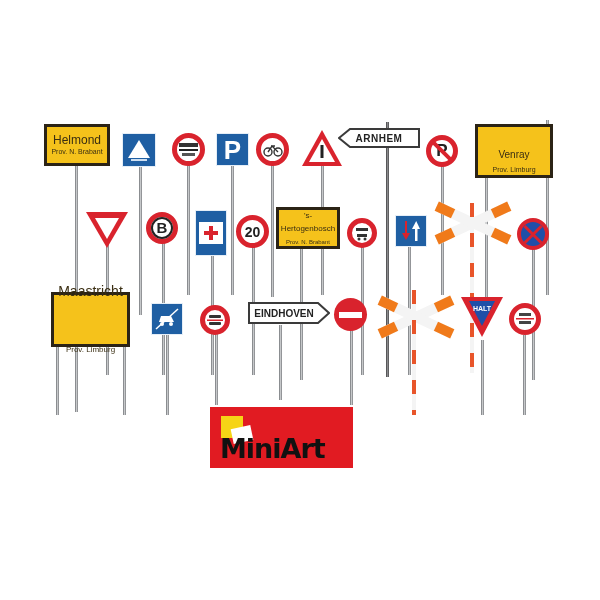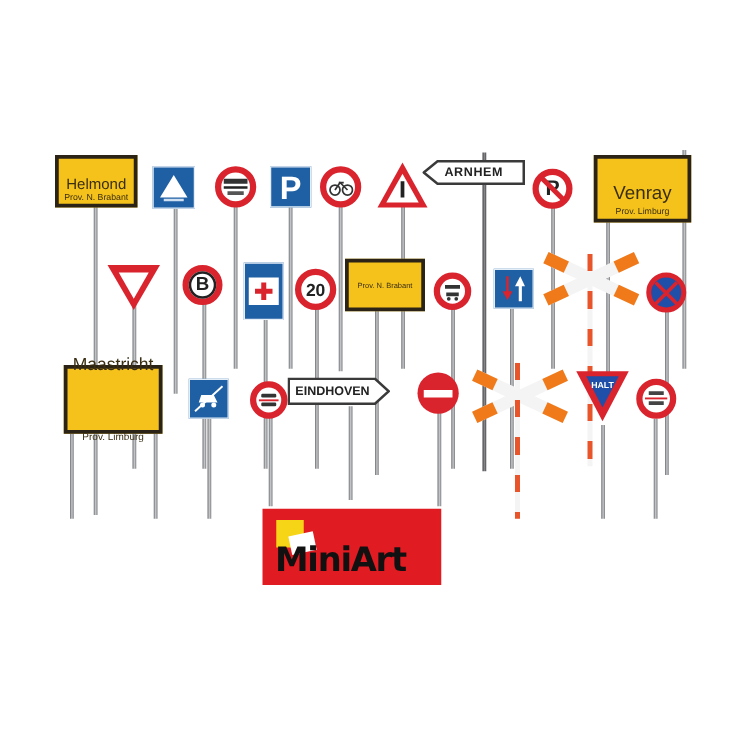--- a/index.html
+++ b/index.html
@@ -41,21 +41,21 @@
 <div class="pole" style="left:532px;top:240px;height:140px;"></div>
 <div class="pole" style="left:56px;top:340px;height:75px;"></div>
 <div class="pole" style="left:123px;top:340px;height:75px;"></div>
 <div class="pole" style="left:166px;top:330px;height:85px;"></div>
 <div class="pole" style="left:215px;top:330px;height:75px;"></div>
 <div class="pole" style="left:279px;top:325px;height:75px;"></div>
 <div class="pole" style="left:350px;top:330px;height:75px;"></div>
 <div class="pole" style="left:481px;top:340px;height:75px;"></div>
 <div class="pole" style="left:523px;top:335px;height:80px;"></div>
 
-<div class="sign yellow-board" style="left:44px;top:124px;width:66px;height:42px;justify-content:flex-end;">
+<div class="sign yellow-board" style="left:44px;top:124px;width:66px;height:42px;">
   <span class="t1">Helmond</span>
   <span class="t2">Prov. N. Brabant</span>
 </div>
 
 <div class="sign blue-sq" style="left:122px;top:133px;width:34px;height:34px;">
   <svg width="26" height="26" viewBox="0 0 26 26">
       <polygon points="13,3 24,21 2,21" fill="#fff"></polygon>
       <rect x="5" y="22" width="16" height="2" fill="#cfe0f2"></rect>
     </svg>
 </div>
@@ -94,21 +94,21 @@
     </svg>
   <span style="position:relative;font-weight:bold;font-size:10px;color:#222;margin-left:0;letter-spacing:0.5px;">ARNHEM</span>
 </div>
 
 <div class="sign round" style="left:426px;top:135px;width:32px;height:32px;">
   <span style="font-size:17px;font-weight:bold;color:#222;position:relative;">P</span>
   <div style="position:absolute;width:26px;height:4px;background:#d9232d;transform:rotate(45deg);"></div>
 </div>
 
 <div class="sign yellow-board" style="left:475px;top:124px;width:78px;height:54px;">
-  <span class="t1" style="font-size:15px;margin-top:20px;">Venray</span>
+  <span class="t1" style="font-size:10px;margin-top:20px;">Venray</span>
   <span class="t2" style="margin-top:4px;">Prov. Limburg</span>
 </div>
 
 <div class="sign" style="left:84px;top:210px;width:46px;height:40px;">
   <svg width="46" height="40" viewBox="0 0 46 40">
       <polygon points="2,2 44,2 23,38" fill="#d9232d"></polygon>
       <polygon points="11,8 35,8 23,29" fill="#fff"></polygon>
     </svg>
 </div>
 
@@ -123,20 +123,21 @@
         <rect x="1" y="6" width="14" height="4" fill="#d9232d"></rect>
       </svg>
   </div>
 </div>
 
 <div class="sign round" style="left:236px;top:215px;width:33px;height:33px;">
   <span style="font-size:14px;font-weight:bold;color:#222;">20</span>
 </div>
 
 <div class="sign yellow-board" style="left:276px;top:207px;width:64px;height:42px;">
+  <span class="t1" style="font-size:8px;">'s-Hertogenbosch</span>
   <span class="t2" style="font-size:6px;margin-top:3px;">Prov. N. Brabant</span>
 </div>
 
 <div class="sign round" style="left:347px;top:218px;width:30px;height:30px;">
   <svg width="16" height="16" viewBox="0 0 16 16">
       <rect x="2" y="3" width="12" height="3" fill="#333"></rect>
       <rect x="3" y="9" width="10" height="3" fill="#333"></rect>
       <circle cx="5" cy="14" r="1.5" fill="#333"></circle>
       <circle cx="11" cy="14" r="1.5" fill="#333"></circle>
     </svg>
@@ -187,21 +188,21 @@
 </div>
 
 <div class="sign round" style="left:200px;top:305px;width:30px;height:30px;">
   <svg width="16" height="16" viewBox="0 0 16 16">
       <rect x="2" y="3" width="12" height="3" rx="1" fill="#333"></rect>
       <rect x="0" y="7.5" width="16" height="1.5" fill="#d9232d"></rect>
       <rect x="2" y="10" width="12" height="3" rx="1" fill="#333"></rect>
     </svg>
 </div>
 
-<div class="sign" style="left:230px;top:302px;width:82px;height:22px;justify-content:center;">
+<div class="sign" style="left:248px;top:302px;width:82px;height:22px;justify-content:center;">
   <svg width="82" height="22" viewBox="0 0 82 22" style="position:absolute;left:0;top:0;">
       <polygon points="1,1 70,1 81,11 70,21 1,21" fill="#fff" stroke="#3a3a3a" stroke-width="2"></polygon>
     </svg>
   <span style="position:relative;font-weight:bold;font-size:10px;color:#222;margin-right:10px;">EINDHOVEN</span>
 </div>
 
 <div class="sign" style="left:334px;top:298px;width:33px;height:33px;border-radius:50%;background:#d9232d;">
   <div style="width:23px;height:6px;background:#fff;"></div>
 </div>
 

